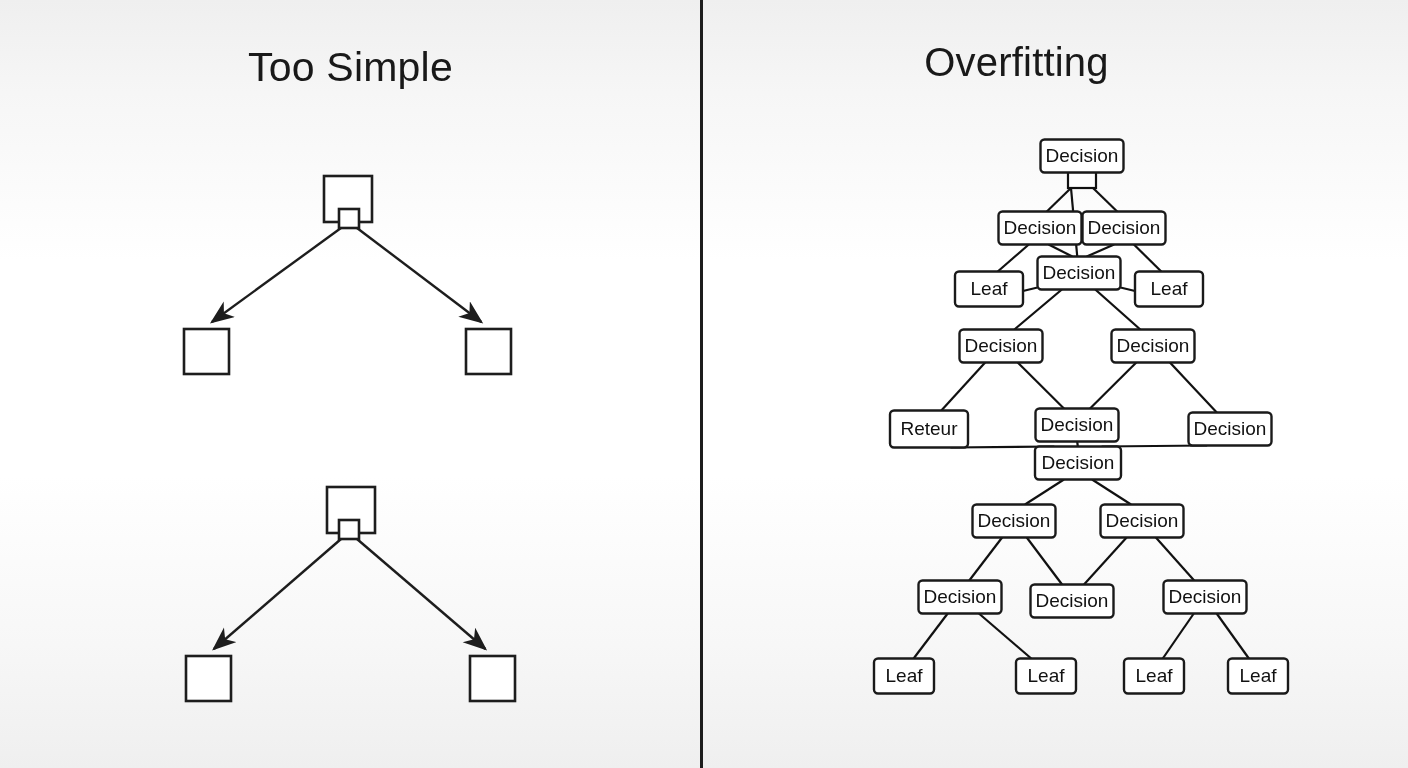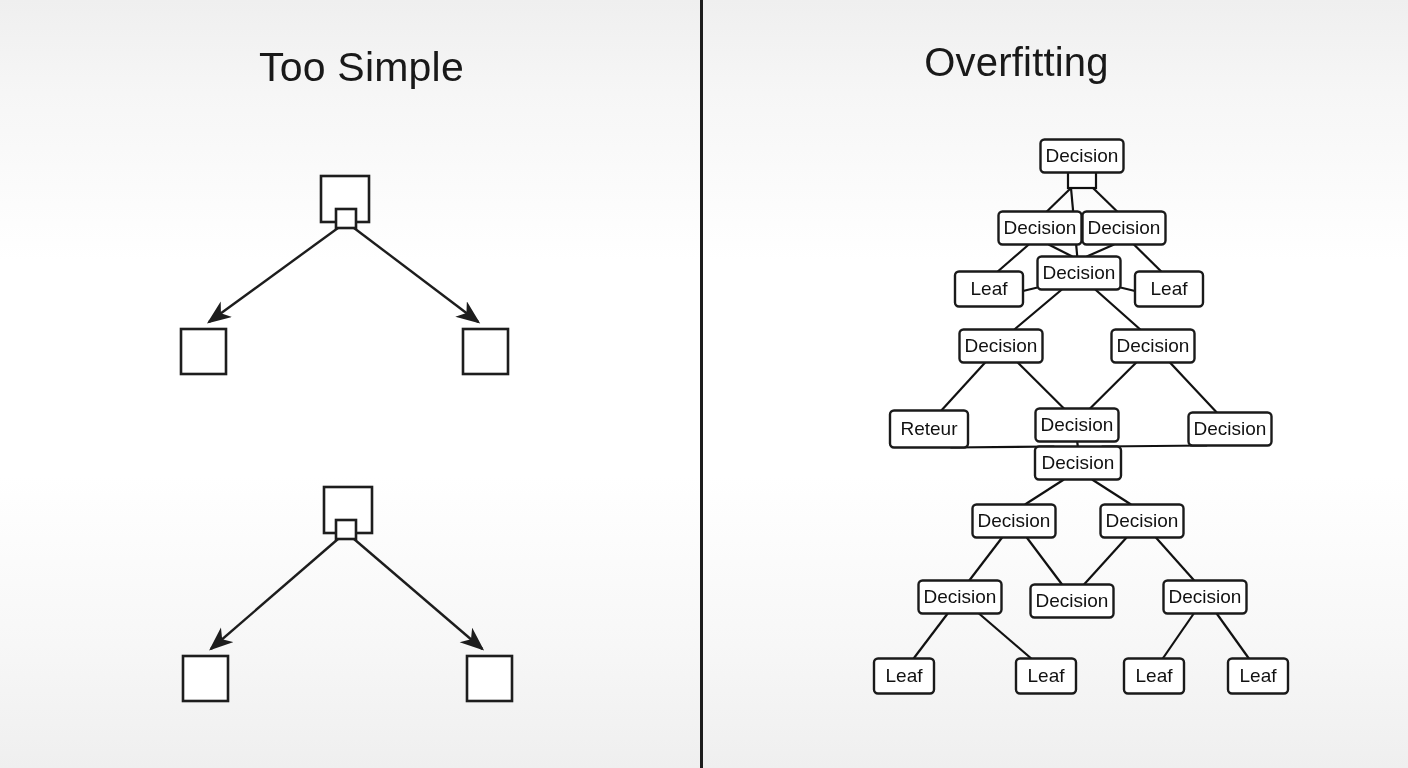--- a/index.html
+++ b/index.html
@@ -23,21 +23,21 @@
                 #f7f7f7 84%,
                 #efefef 100%);
     overflow: hidden;
   }
 
   .panel {
     position: absolute;
     top: 0;
     height: 768px;
   }
-  #panel-left  { left: 11px;     width: 701px; }
+  #panel-left  { left: 0;     width: 701px; padding-left: 28px; }
   #panel-right { left: 664px; width: 831px; border-radius: 17px; }
 
   .divider {
     position: absolute;
     left: 700px;
     top: 0;
     width: 2.5px;
     height: 768px;
     background: #1d1d1d;
   }

